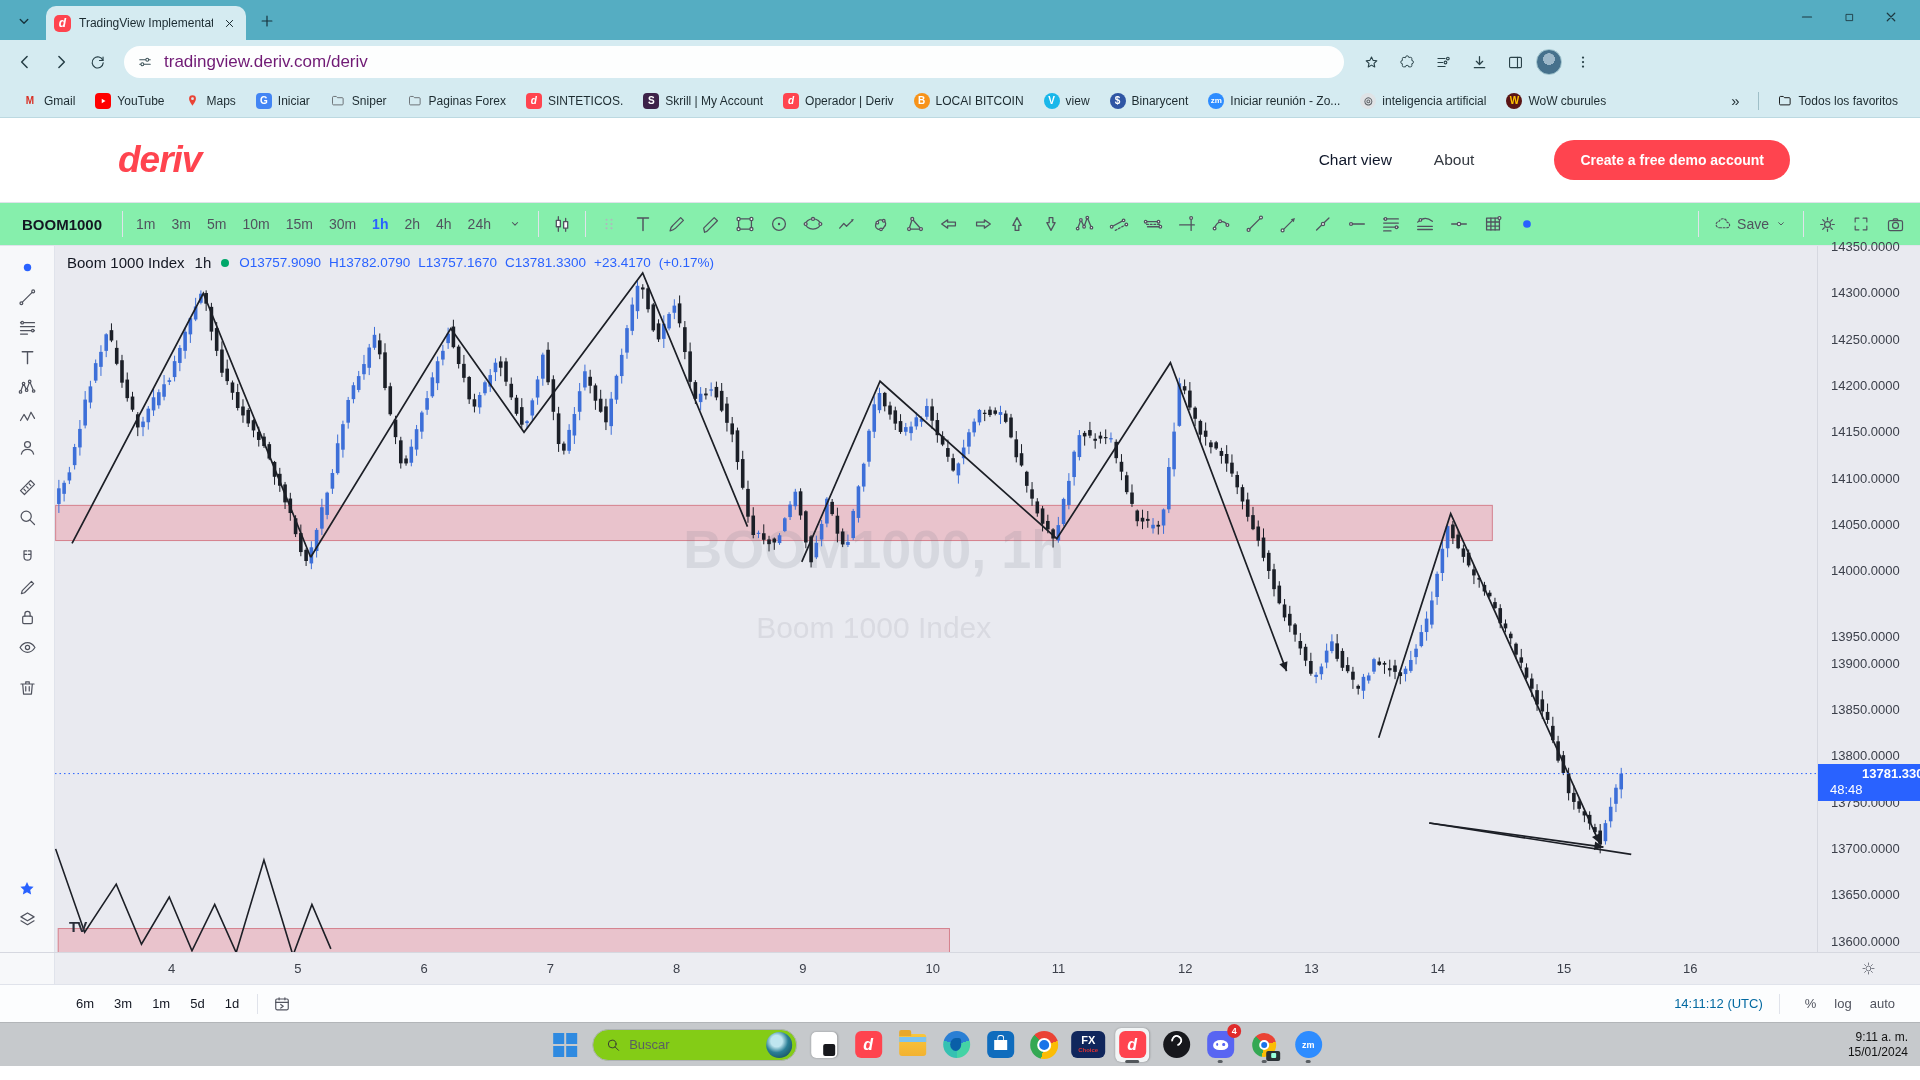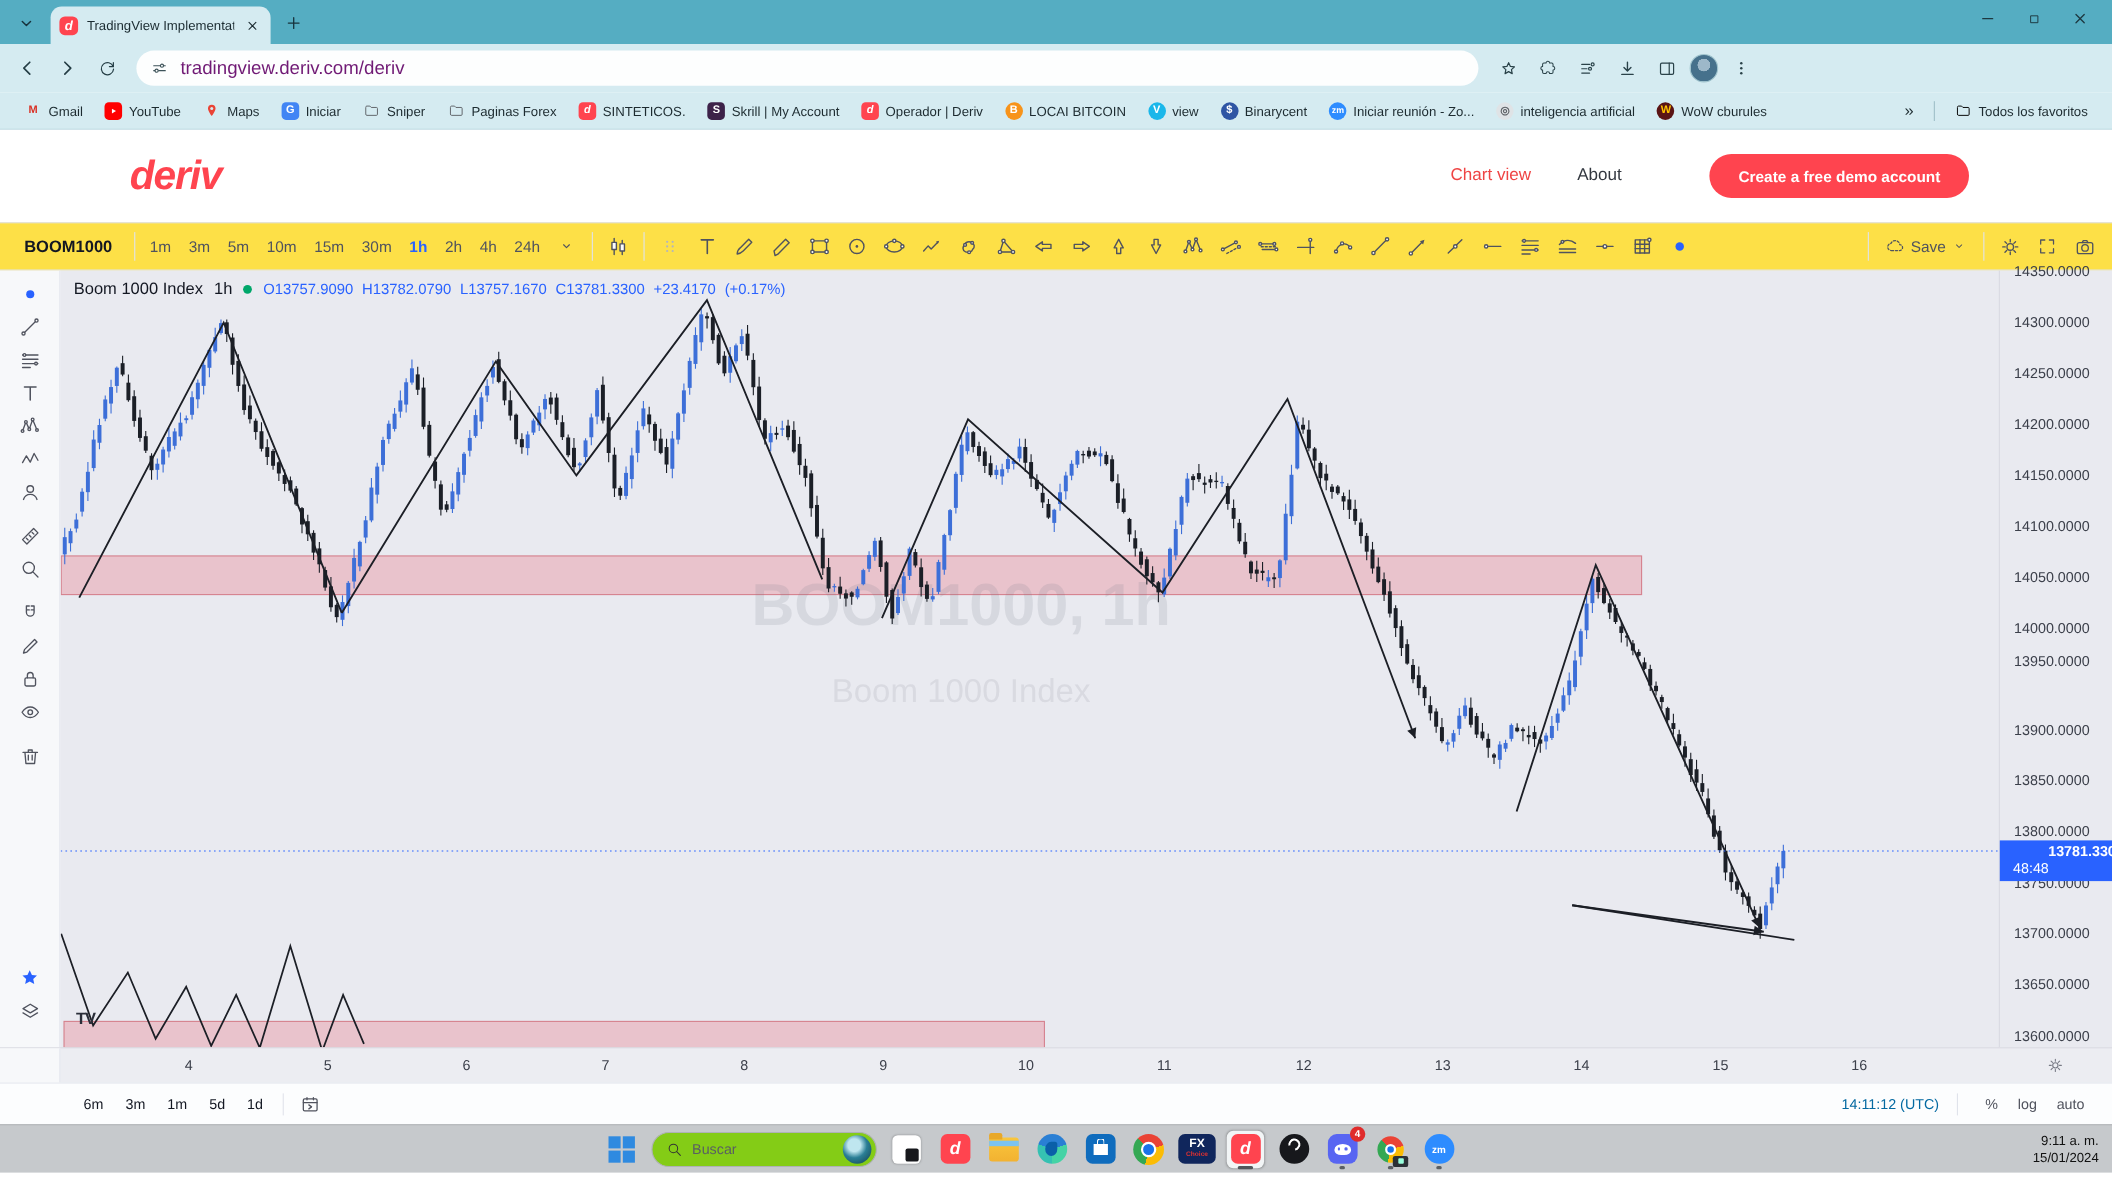--- a/index.html
+++ b/index.html
@@ -33,26 +33,26 @@
   #bm-spacer { flex:1; }
   #bm-overflow { font-size:15px; color:#1d2b30; padding:0 8px; }
   #bm-sep { width:1px; height:18px; background:#9fbfc8; margin:0 6px; }
 
   
   #page { background:#fff; }
   #site-header { height:84px; display:flex; align-items:center; padding:0 130px 0 118px; }
   #logo { font-size:37px; font-weight:800; font-style:italic; color:#ff444f; letter-spacing:-1px; }
   #header-spacer { flex:1; }
   #nav-links { display:flex; align-items:center; gap:42px; margin-right:80px; }
-  #nav-chart-view { color:#ef4444; font-size:15.5px; }
+  #nav-chart-view { color:#0f172a; font-size:15.5px; }
   #nav-about { color:#333840; font-size:15.5px; }
   #cta-btn { background:#ff444f; color:#fff; border:none; border-radius:20px; height:40px; padding:0 26px; font-size:14px; font-weight:bold; }
 
   
-  #tv-toolbar { height:44px; background:#fde047; border-top:1px solid #e0e3eb; border-bottom:1px solid #e0e3eb; display:flex; align-items:center; padding:0 8px; color:#50535e; }
+  #tv-toolbar { height:44px; background:#86efac; border-top:1px solid #e0e3eb; border-bottom:1px solid #e0e3eb; display:flex; align-items:center; padding:0 8px; color:#50535e; }
   #symbol-btn { font-weight:bold; font-size:15px; color:#131722; padding:0 14px; }
   .tsep { width:1px; height:26px; background:#e0e3eb; margin:0 6px; flex:0 0 auto; }
   .interval { font-size:14px; color:#50535e; padding:4px 7px; border-radius:4px; }
   .interval.active { color:#2962ff; font-weight:bold; }
   .tool-btn { width:34px; height:34px; border-radius:4px; color:#50535e; display:flex; align-items:center; justify-content:center; flex:0 0 auto; }
   #tv-toolbar-right { margin-left:auto; display:flex; align-items:center; }
   #save-btn { display:flex; align-items:center; gap:4px; color:#50535e; font-size:14px; padding:0 8px; }
 
   #tv-body { display:flex; height:706px; }
   #left-toolbar { width:55px; background:#f7f8fa; border-right:1px solid #e0e3eb; display:flex; flex-direction:column; align-items:center; padding-top:6px; position:relative; }
@@ -1348,21 +1348,21 @@
         <div class="pl-count">48:48</div>
       </div>
     <div class="ptick" style="top: -7px;">14350.0000</div>
         <div class="ptick" style="top: 39.3px;">14300.0000</div>
         <div class="ptick" style="top: 85.6px;">14250.0000</div>
         <div class="ptick" style="top: 131.9px;">14200.0000</div>
         <div class="ptick" style="top: 178.2px;">14150.0000</div>
         <div class="ptick" style="top: 224.5px;">14100.0000</div>
         <div class="ptick" style="top: 270.8px;">14050.0000</div>
         <div class="ptick" style="top: 317.1px;">14000.0000</div>
-        <div class="ptick" style="top: 347px;">13950.0000</div>
+        <div class="ptick" style="top: 383px;">13950.0000</div>
         <div class="ptick" style="top: 409.7px;">13900.0000</div>
         <div class="ptick" style="top: 456px;">13850.0000</div>
         <div class="ptick" style="top: 502.3px;">13800.0000</div>
         <div class="ptick" style="top: 548.6px;">13750.0000</div>
         <div class="ptick" style="top: 594.9px;">13700.0000</div>
         <div class="ptick" style="top: 641.2px;">13650.0000</div>
         <div class="ptick" style="top: 687.5px;">13600.0000</div>
       </div>
   </div>
 

